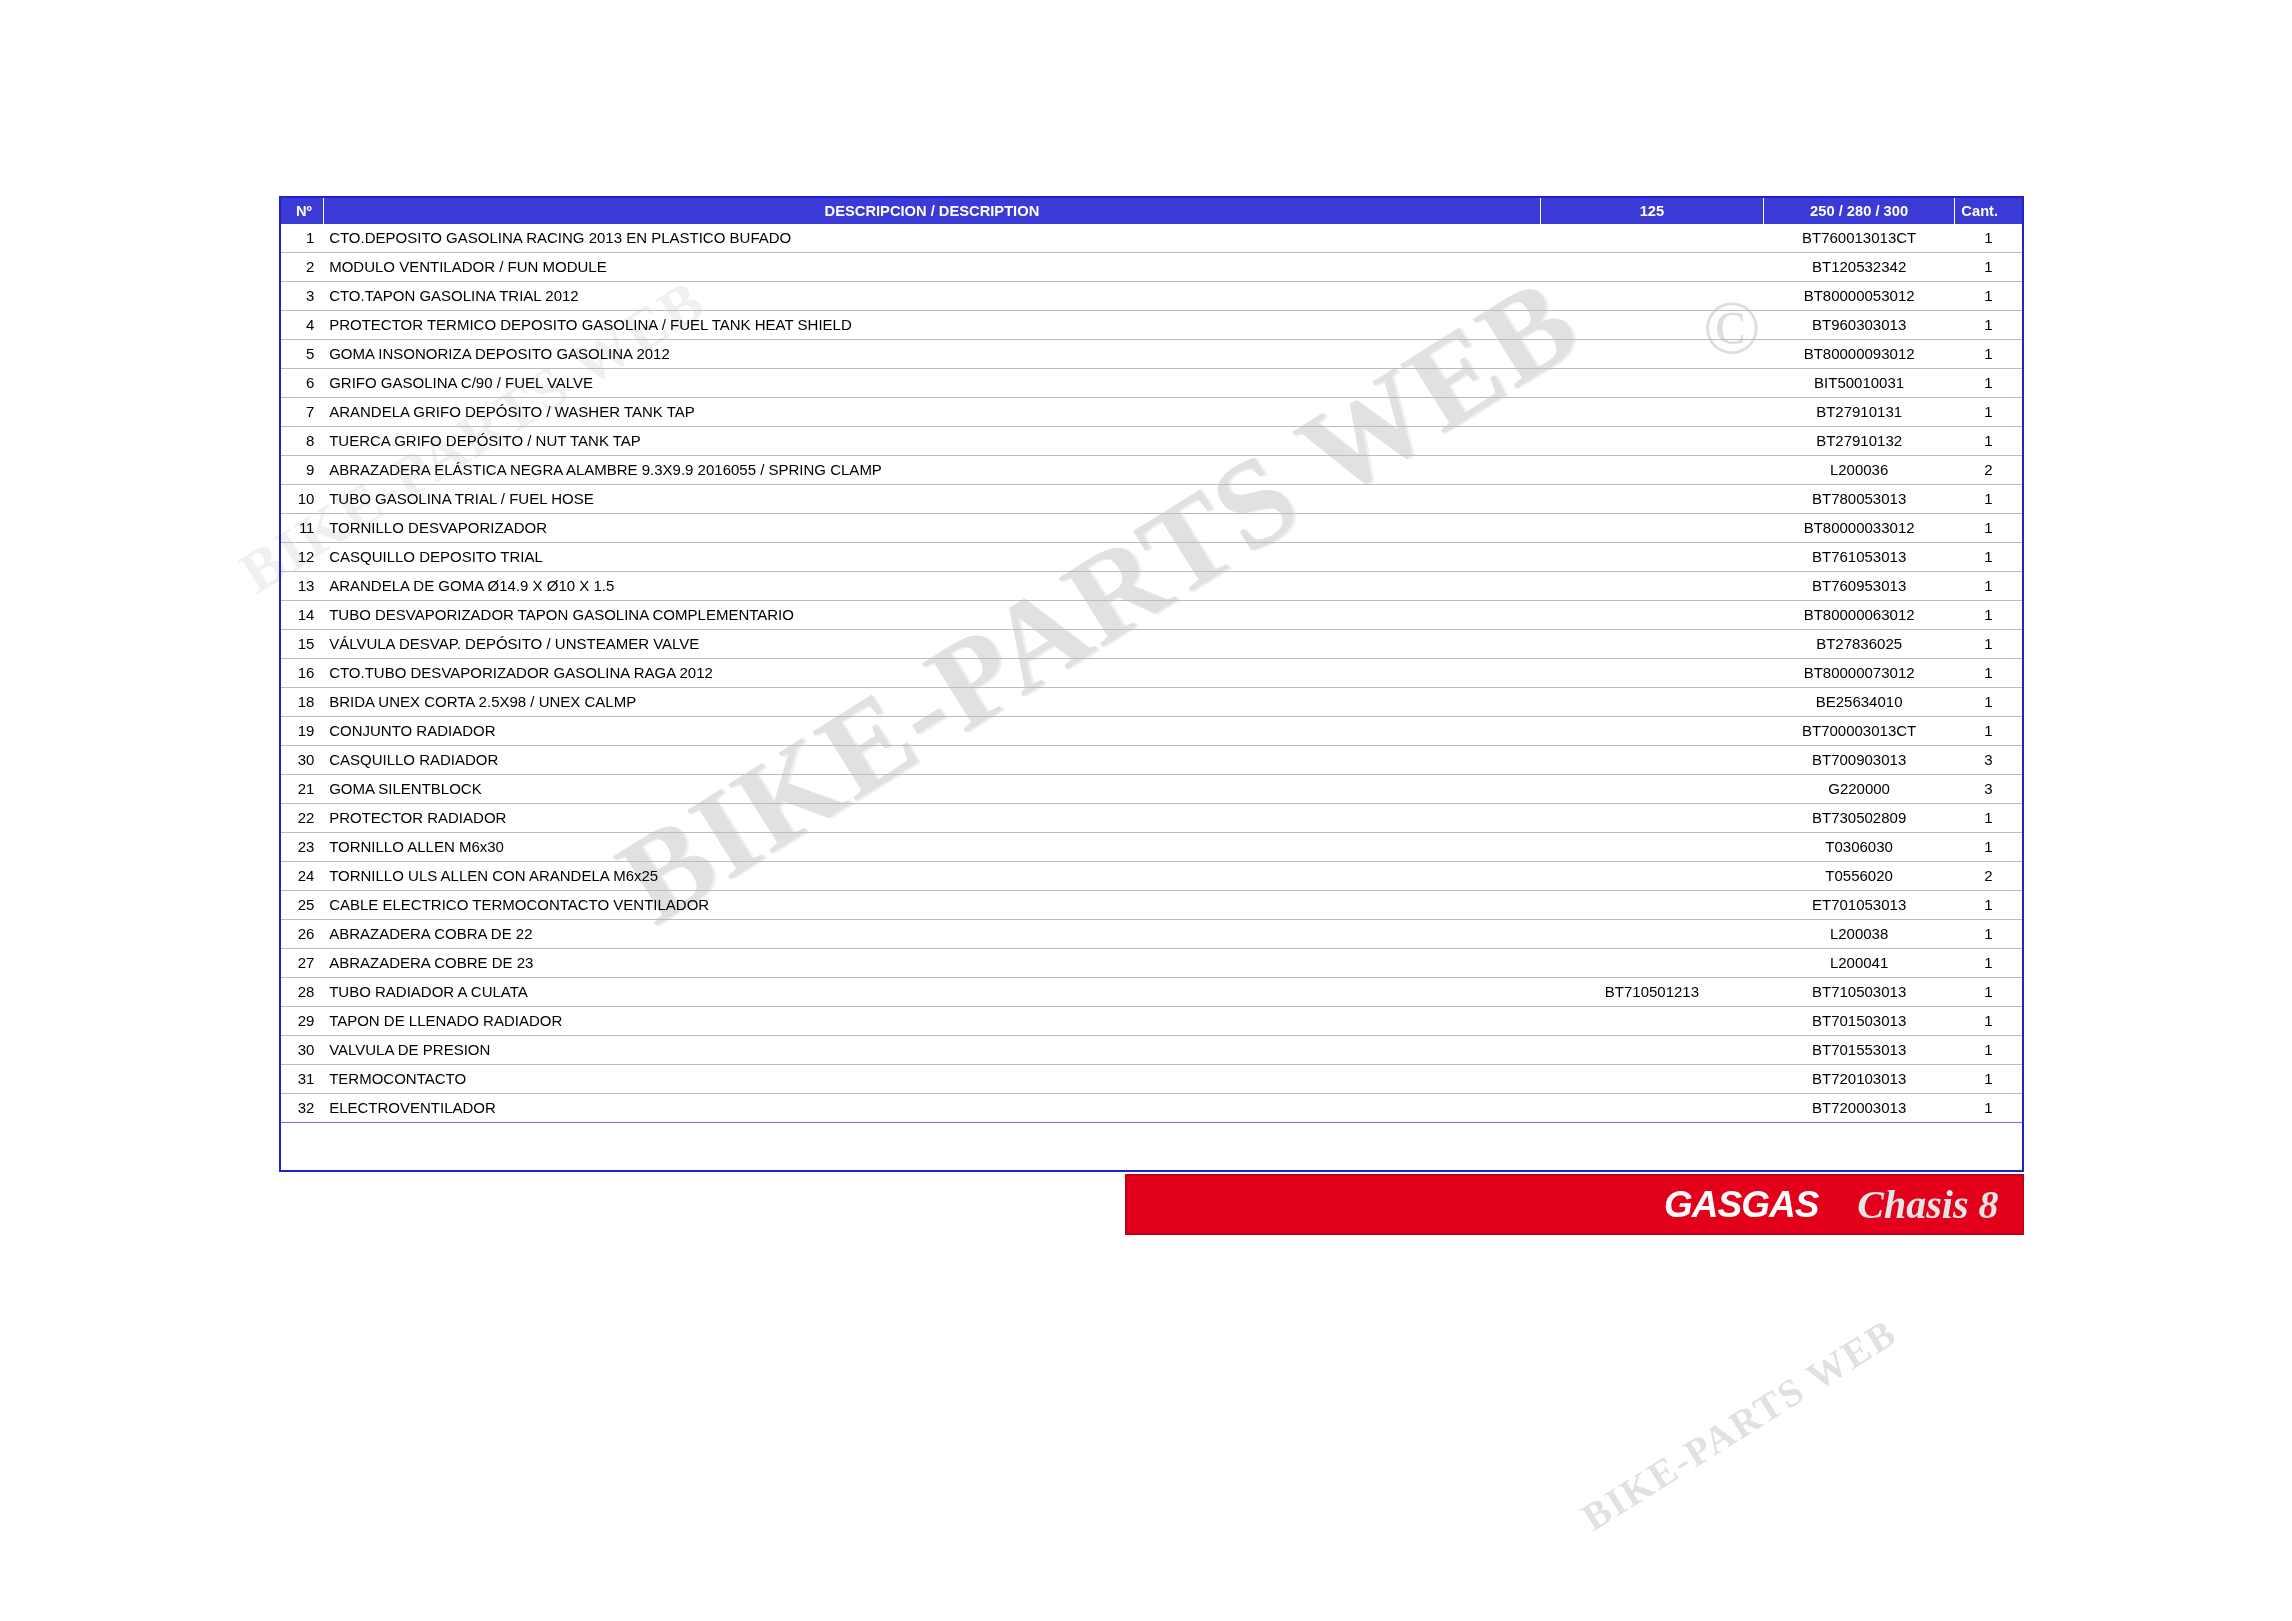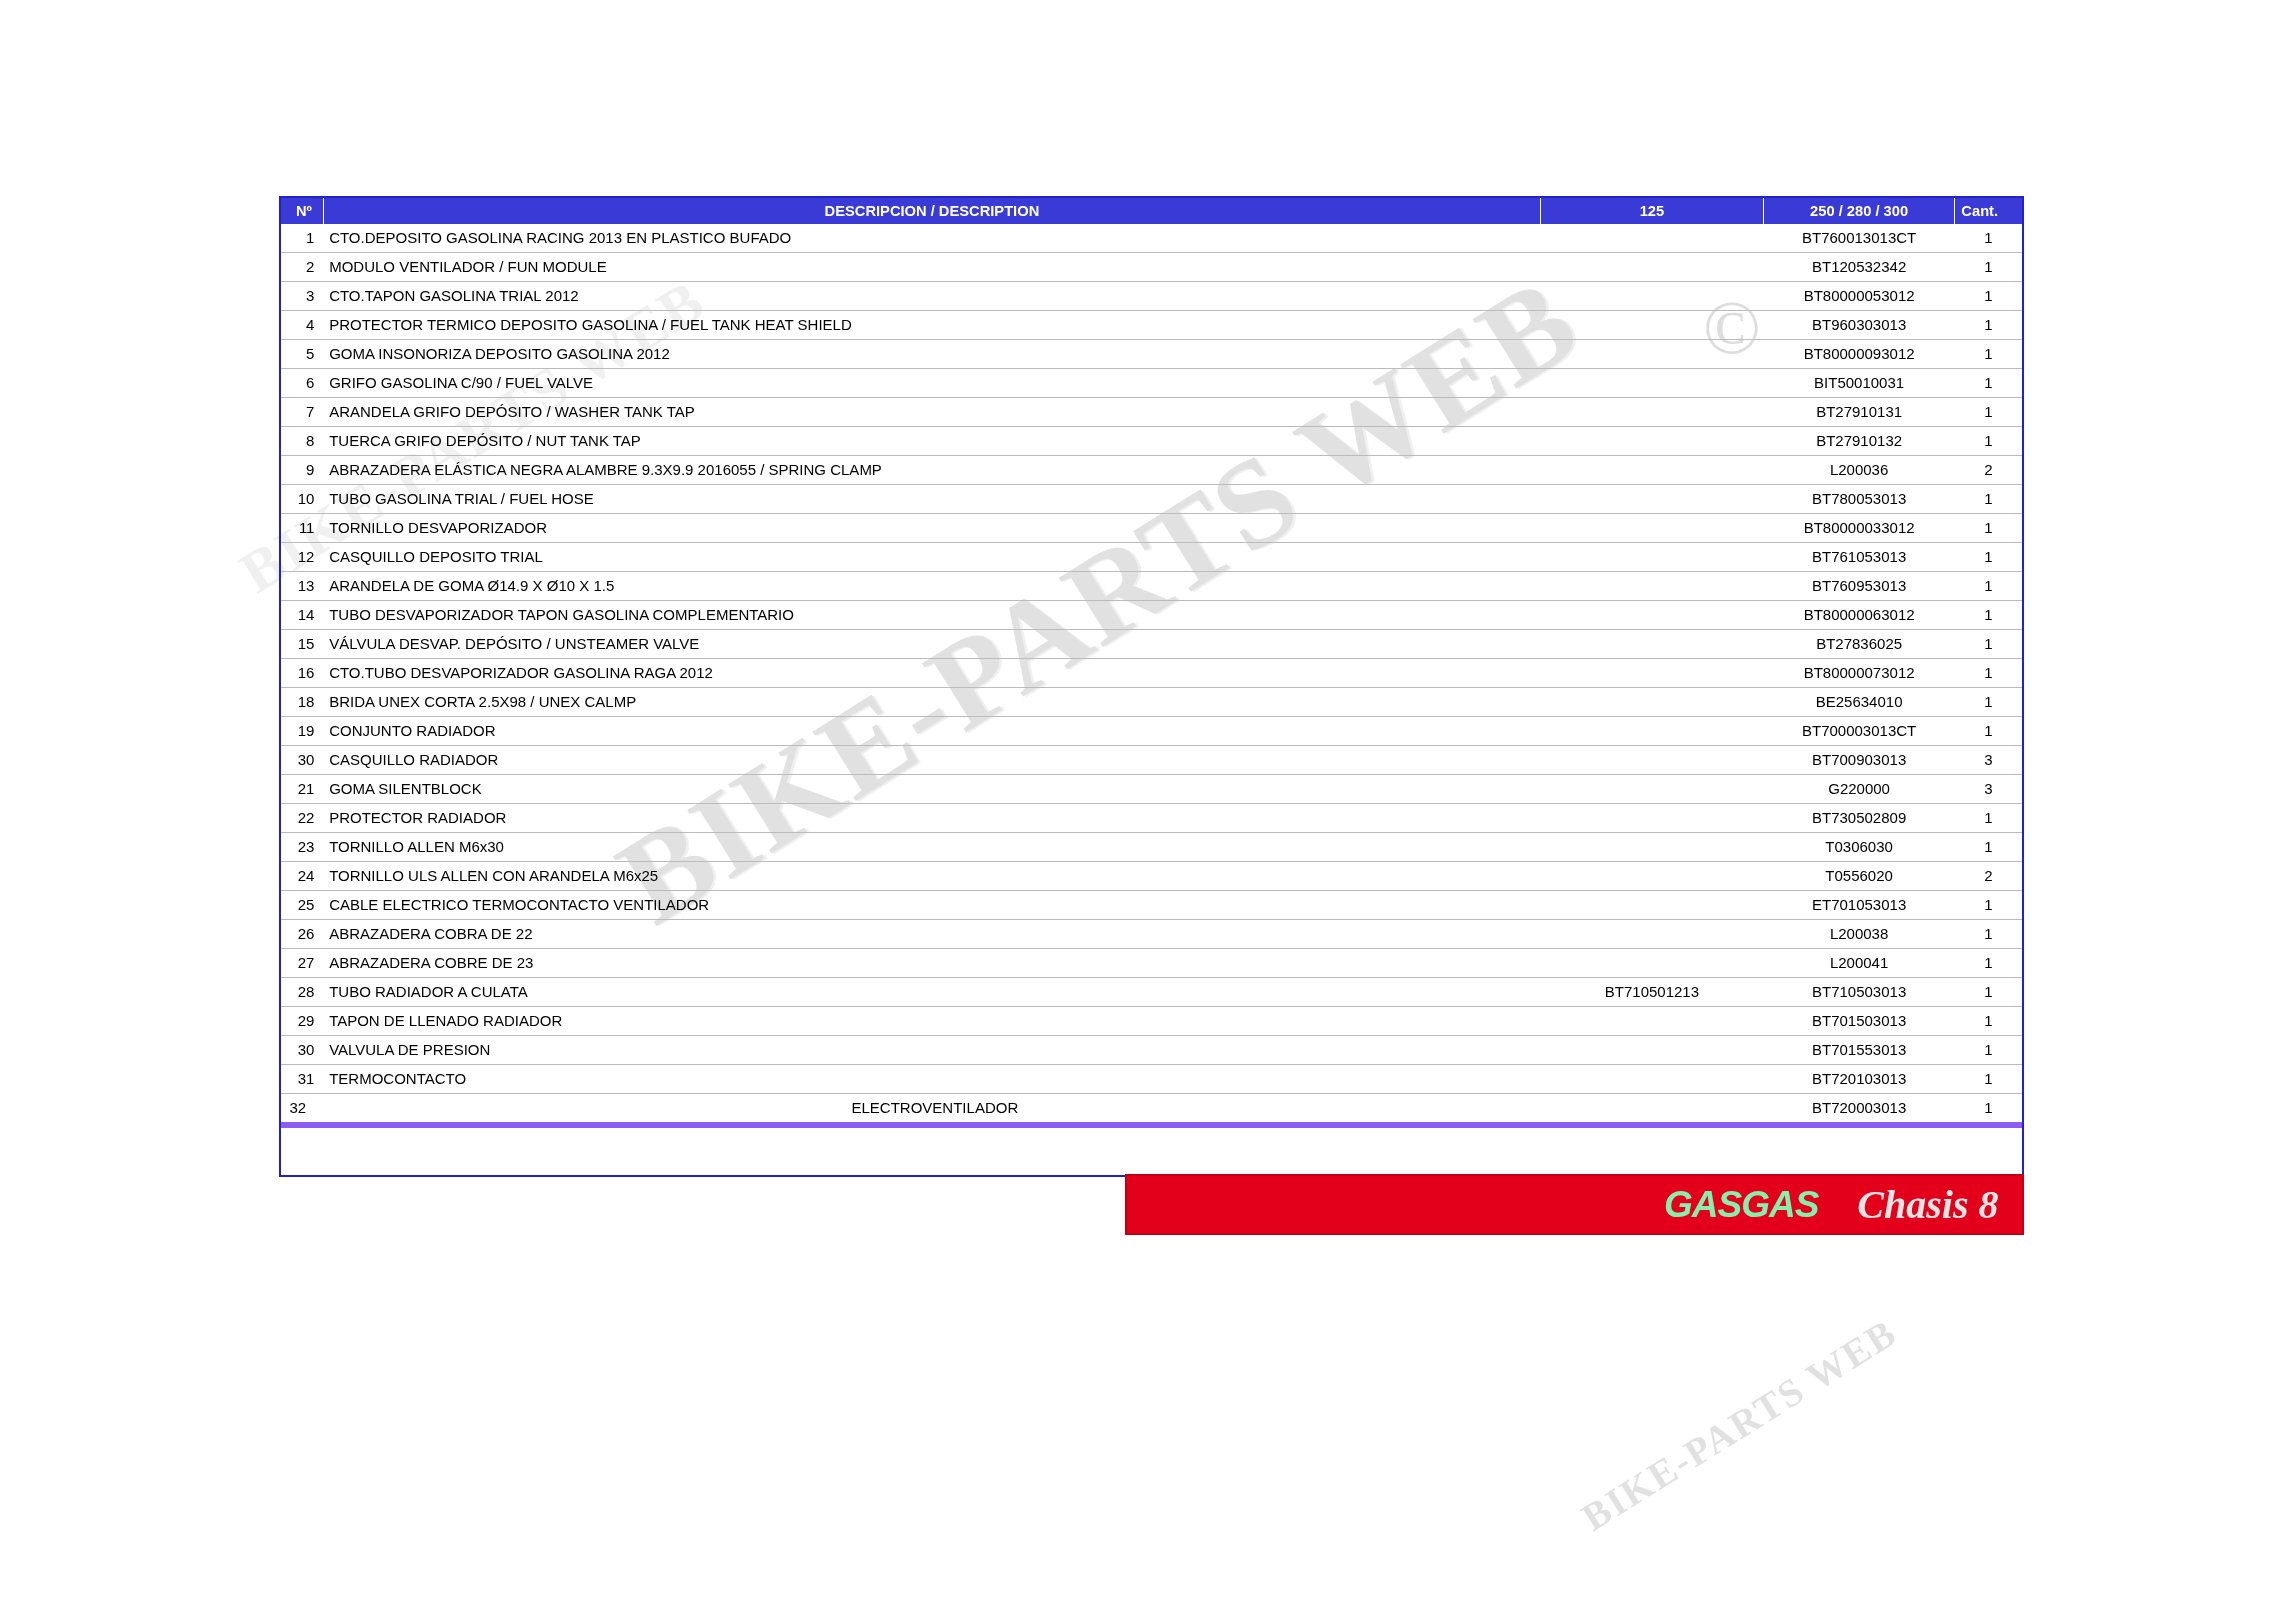--- a/index.html
+++ b/index.html
@@ -117,21 +117,21 @@
   }
   tbody td.c125 {
     text-align: center;
   }
   tbody td.c250 {
     text-align: center;
   }
   tbody td.cant {
     text-align: center;
   }
-  tbody tr:last-child td { border-bottom: 6px solid #8b5cf6; text-align: center; }
+  tbody tr:last-child td { border-bottom: 1px solid #8b5cf6; }
 
   
   .blank-area {
     height: 47px;
     border-top: 0;
   }
 
   
   .footer-banner {
     position: absolute;
@@ -142,21 +142,21 @@
     background: #e2001a;
     border: 2px solid #c00014;
     box-sizing: border-box;
     display: flex;
     align-items: center;
     justify-content: flex-end;
     padding-right: 13.7px;
     gap: 39px;
   }
   .brand {
-    color: #86efac;
+    color: #ffffff;
     font-family: "Liberation Sans", sans-serif;
     font-style: italic;
     font-weight: bold;
     font-size: 37px;
     letter-spacing: -1px;
   }
   .chassis-label {
     color: #e5e5e5;
     font-family: "Liberation Serif", serif;
     font-style: italic;

